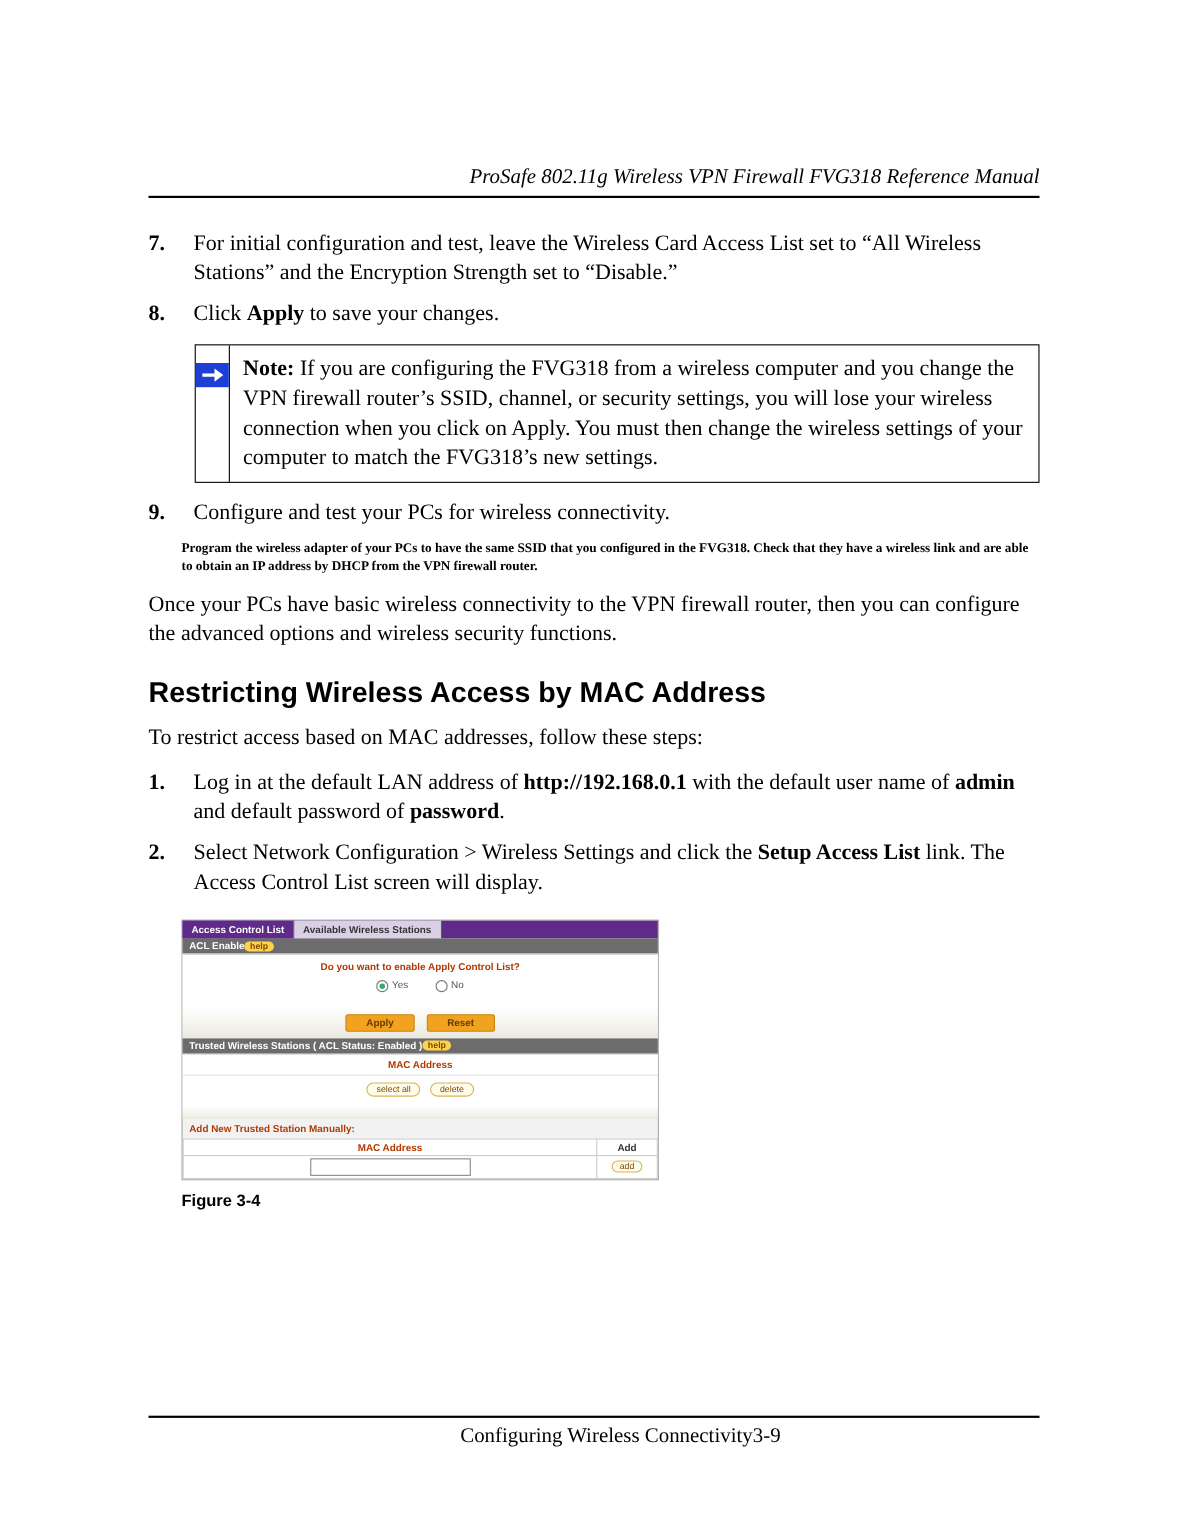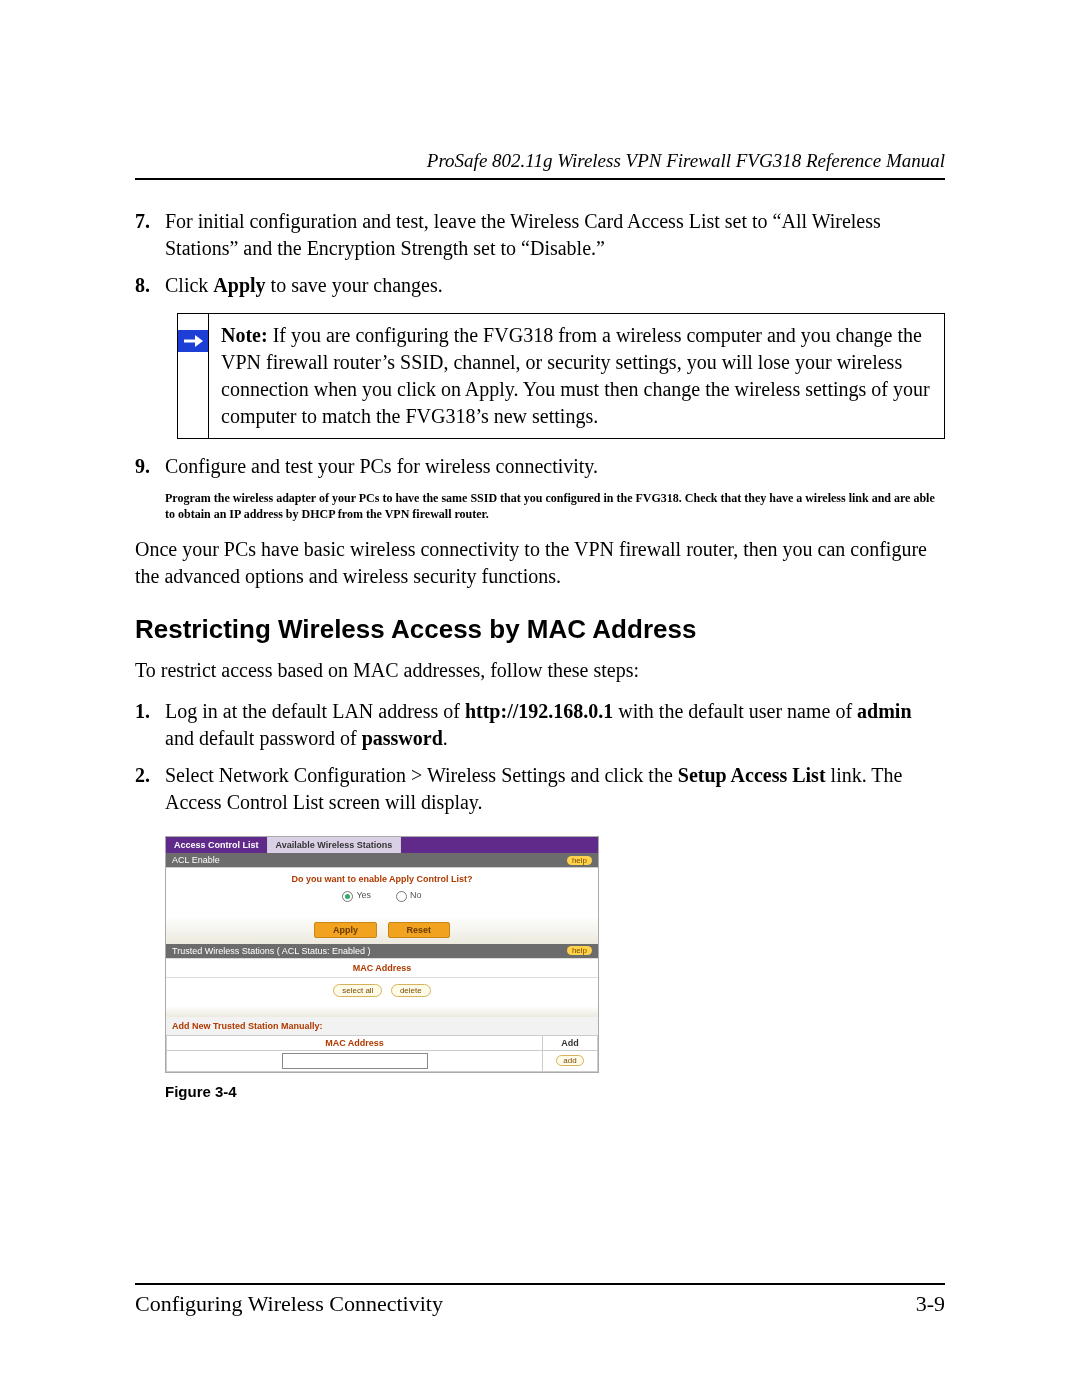--- a/index.html
+++ b/index.html
@@ -32,21 +32,21 @@
     display: flex;
     font-size: 20px;
     line-height: 1.35;
     margin-bottom: 10px;
   }
   .ol-num {
     width: 30px;
     flex: 0 0 30px;
     font-weight: bold;
   }
-  .ol-body { flex: 1; }
+  .ol-body { flex: 1; margin-left: 11px; }
   .bold { font-weight: bold; }
   .note-box {
     margin: 14px 0 14px 42px;
     border: 1px solid #000;
     display: flex;
   }
   .note-icon-cell {
     width: 52px;
     border-right: 1px solid #000;
     display: flex;
@@ -138,25 +138,24 @@
     font-size: 9px;
     color: #555;
     padding: 2px 14px;
     border: 1px solid #bbb;
     border-radius: 10px;
     background: #fff;
   }
   .panel-head {
     background: #6c6c6c;
     color: #fff;
-    font-weight: normal;
+    font-weight: bold;
     font-size: 9px;
     padding: 2px 6px;
     display: flex;
-    justify-content: space-between;
     align-items: center;
   }
   .panel-head .help {
     background: #ffd24a;
     color: #7a4a00;
     font-size: 8px;
     padding: 0 5px;
     border-radius: 7px;
   }
   .panel-body {
@@ -247,22 +246,23 @@
     padding: 0 6px;
   }
 
   .footer {
     position: absolute;
     left: 135px; right: 135px;
     bottom: 70px;
   }
   .foot-rule { height: 2px; background: #000; margin-bottom: 6px; }
   .foot-row {
-    display: flex; justify-content: space-between;
-    font-size: 22px;
+    display: flex; justify-content: center;
+    font-size: 19px;
+    margin-left: 48px;
   }
   .foot-center {
     text-align: center;
     font-style: italic;
     font-size: 18px;
     margin-top: 10px;
   }
   .radio-dot {
     display: inline-block; width: 9px; height: 9px; border: 1px solid #777;
     border-radius: 50%; vertical-align: middle; margin-right: 3px; position: relative;

